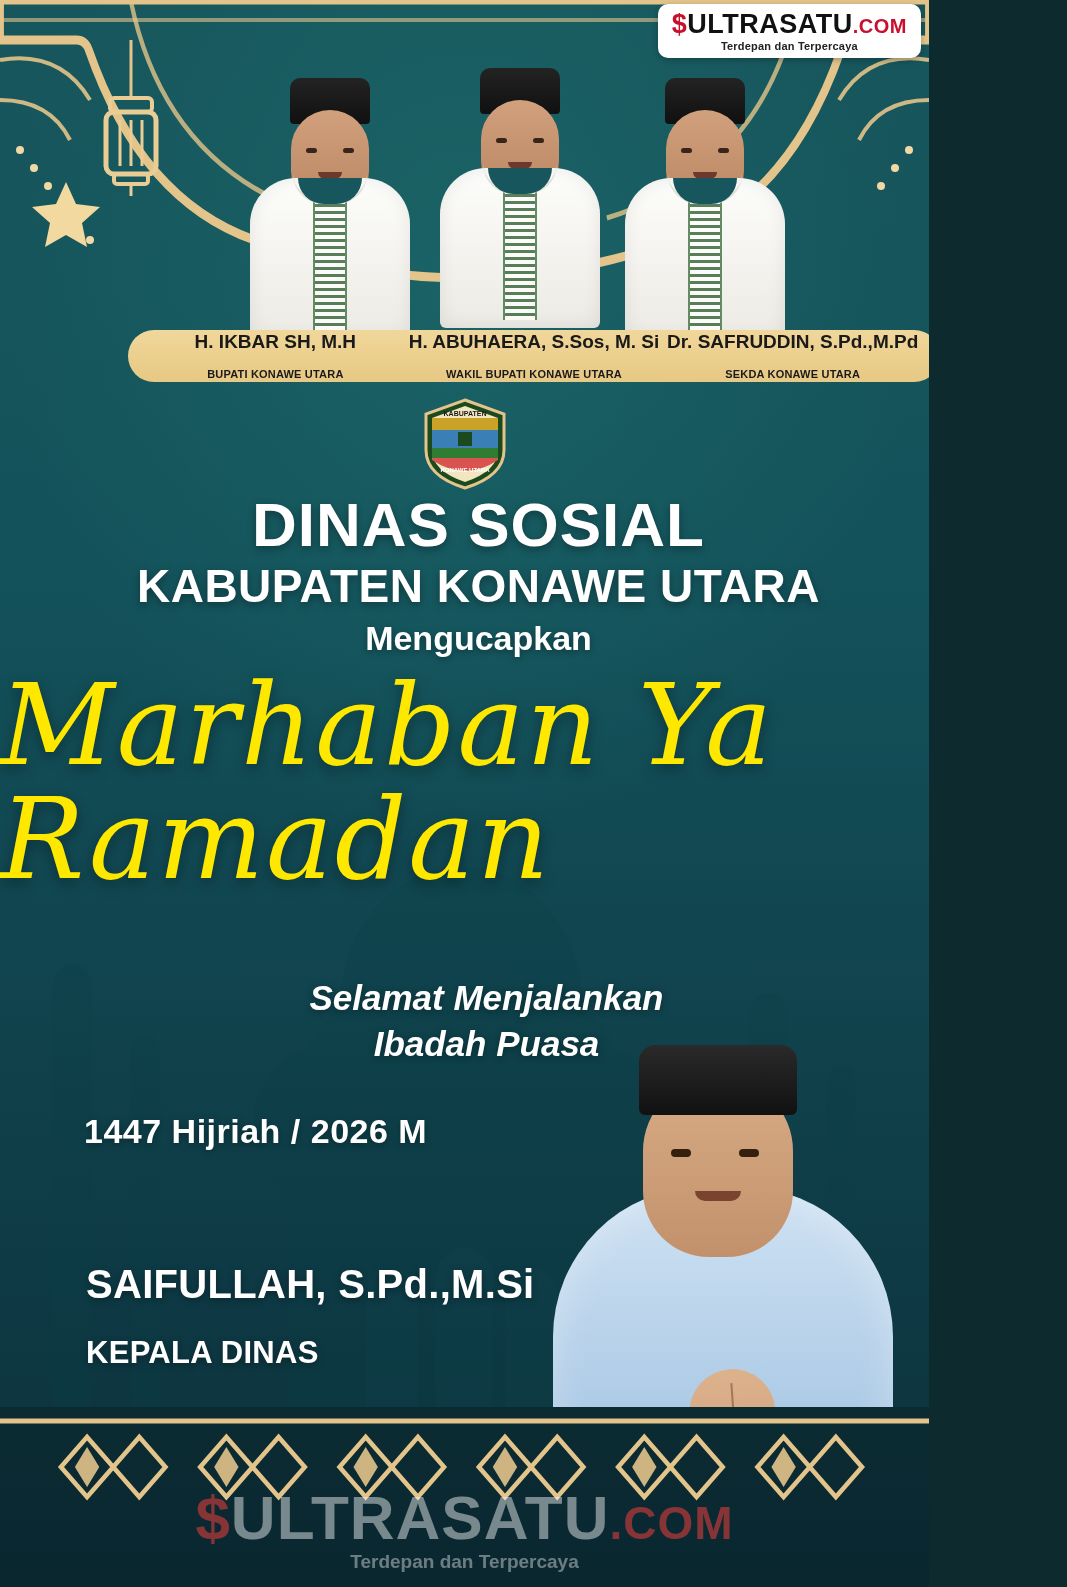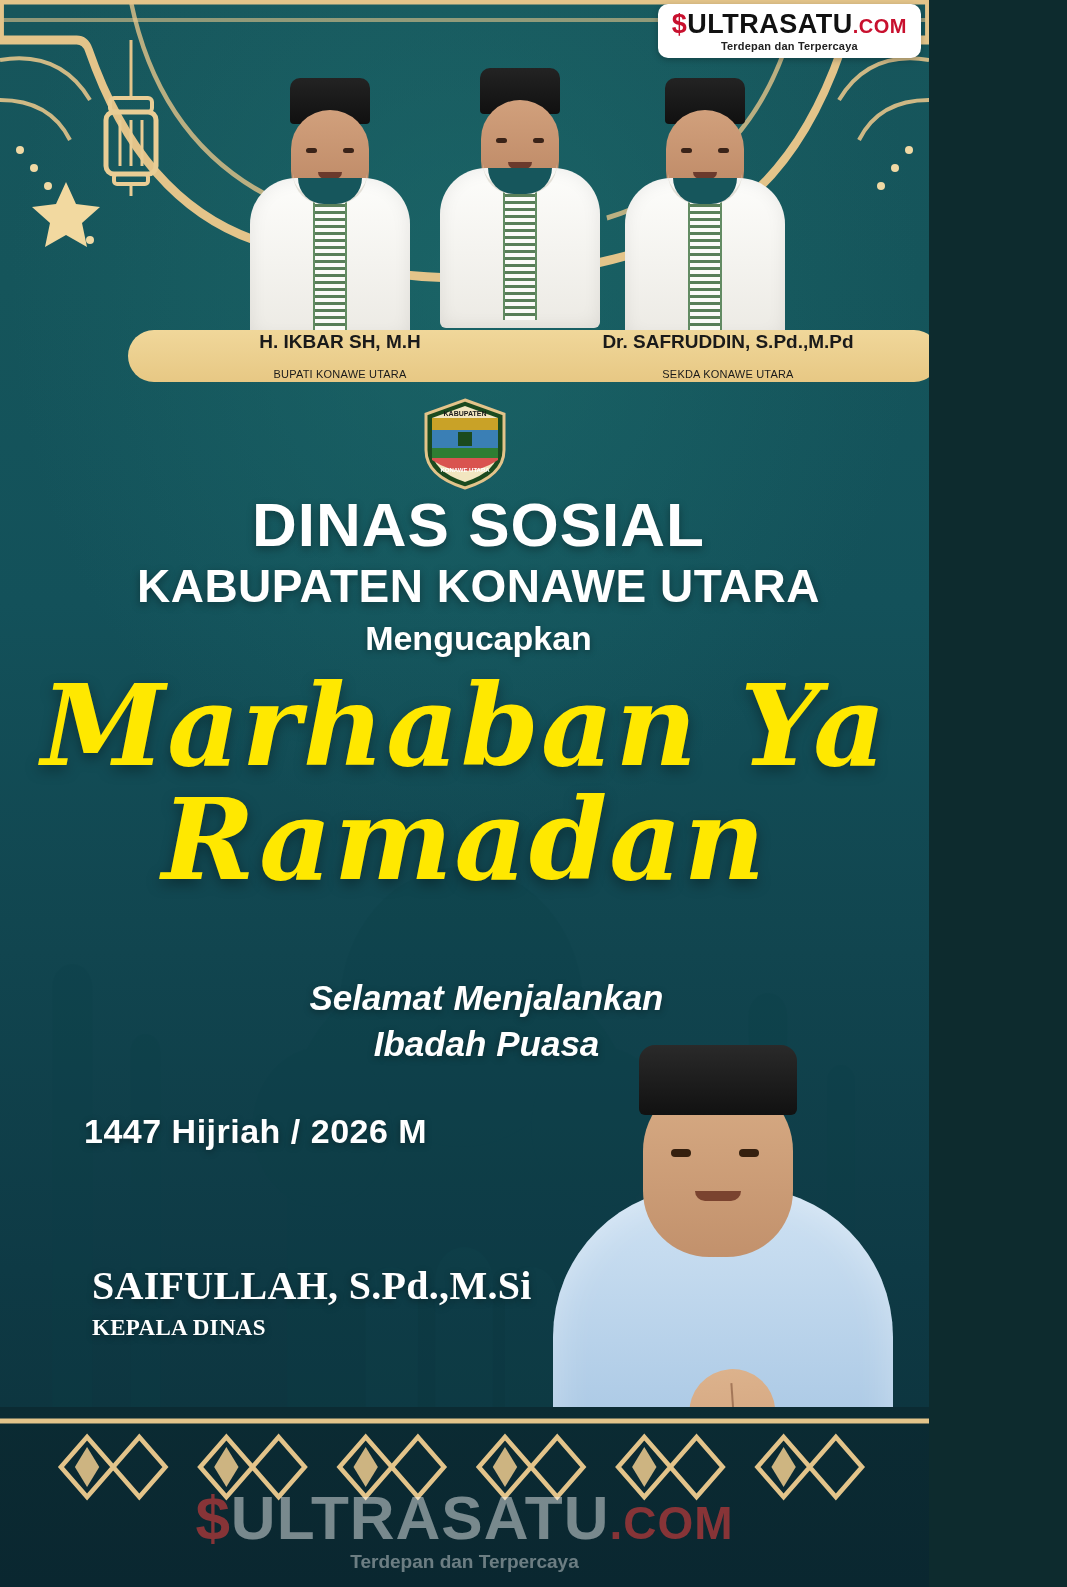--- a/index.html
+++ b/index.html
@@ -216,21 +216,21 @@
     color: #1a1a1a;
   }
   .plaque .slot .nm {
     font-size: 19px;
     font-weight: bold;
     line-height: 1.05;
     white-space: nowrap;
   }
   .plaque .slot .rl {
     font-size: 11px;
-    font-weight: normal;
+    font-weight: bold;
     margin-top: 16px;
     letter-spacing: 0.2px;
     white-space: nowrap;
   }
 
   
   .emblem {
     position: absolute;
     top: 398px;
     left: 50%;
@@ -269,25 +269,25 @@
     font-weight: bold;
     margin-top: 6px;
     text-shadow: 0 2px 6px rgba(0,0,0,0.35);
   }
 
   
   .marhaban {
     position: absolute;
     top: 672px;
     left: 0; right: 0;
-    text-align: center;
+    text-align: left;
     color: #ffe800;
     font-family: "DejaVu Serif", serif;
     font-style: italic;
-    font-weight: bold;
+    font-weight: normal;
     line-height: 0.96;
     text-shadow: 0 5px 14px rgba(0,0,0,0.35);
   }
   .marhaban .m1 { font-size: 112px; letter-spacing: 2px; }
   .marhaban .m2 { font-size: 112px; letter-spacing: 2px; margin-top: 6px;}
 
   
   .subtitle {
     position: absolute;
     top: 975px;
@@ -311,34 +311,33 @@
     font-size: 34px;
     font-weight: bold;
     letter-spacing: 0.5px;
     text-shadow: 0 2px 7px rgba(0,0,0,0.35);
   }
 
   
   .signer {
     position: absolute;
     top: 1262px;
-    left: 92px;
+    left: 86px;
     color: #ffffff;
     text-shadow: 0 2px 7px rgba(0,0,0,0.35);
-    font-family: Liberation Serif, serif;
   }
   .signer .name {
     font-size: 40px;
     font-weight: bold;
     letter-spacing: 0.3px;
   }
   .signer .title {
-    font-size: 23px;
-    font-weight: bold;
-    margin-top: 6px;
+    font-size: 31px;
+    font-weight: bold;
+    margin-top: 28px;
     letter-spacing: 0.3px;
   }
 
   
   .kadis {
     position: absolute;
     right: 26px;
     bottom: 0;
     width: 360px;
     height: 600px;
@@ -590,20 +589,24 @@
       </div>
     </div>
   </div>
 
   <div class="plaque">
     <div class="slot">
       <div class="nm">H. IKBAR SH, M.H</div>
       <div class="rl">BUPATI KONAWE UTARA</div>
     </div>
     <div class="slot">
+      <div class="nm">H. ABUHAERA, S.Sos, M. Si</div>
+      <div class="rl">WAKIL BUPATI KONAWE UTARA</div>
+    </div>
+    <div class="slot">
       <div class="nm">Dr. SAFRUDDIN, S.Pd.,M.Pd</div>
       <div class="rl">SEKDA KONAWE UTARA</div>
     </div>
   </div>
 
   <div class="emblem">
     <svg viewBox="0 0 86 92" aria-hidden="true">
       <path d="M43 2 L82 16 V52 Q82 78 43 90 Q4 78 4 52 V16 Z" fill="#1b4a1f" stroke="#e3c48a" stroke-width="3"></path>
       <path d="M43 8 L76 20 V52 Q76 73 43 84 Q10 73 10 52 V20 Z" fill="#f2e6c0"></path>
       <rect x="10" y="20" width="66" height="12" fill="#c9a227"></rect>

